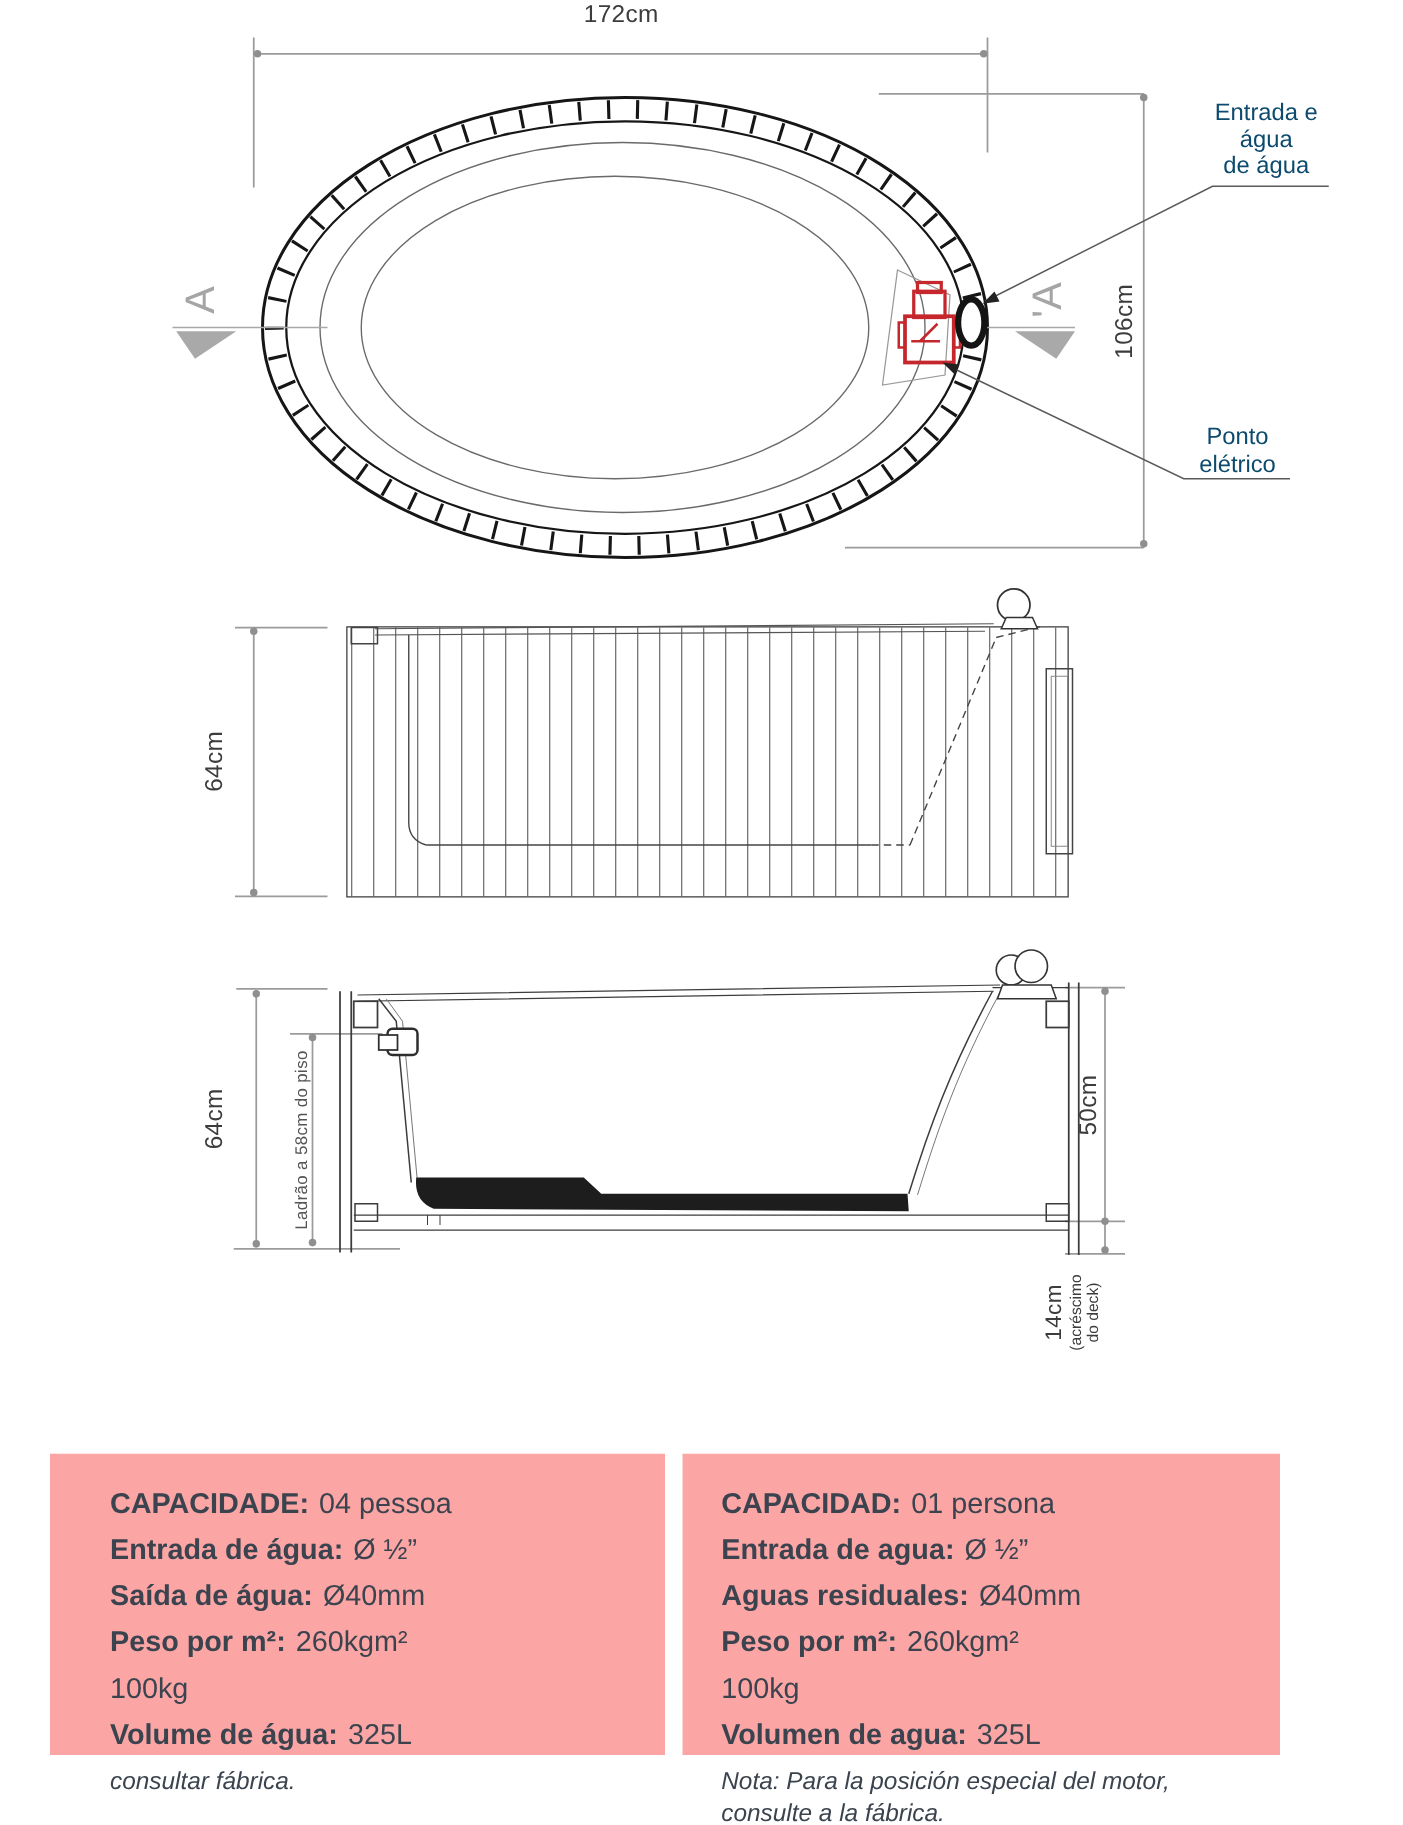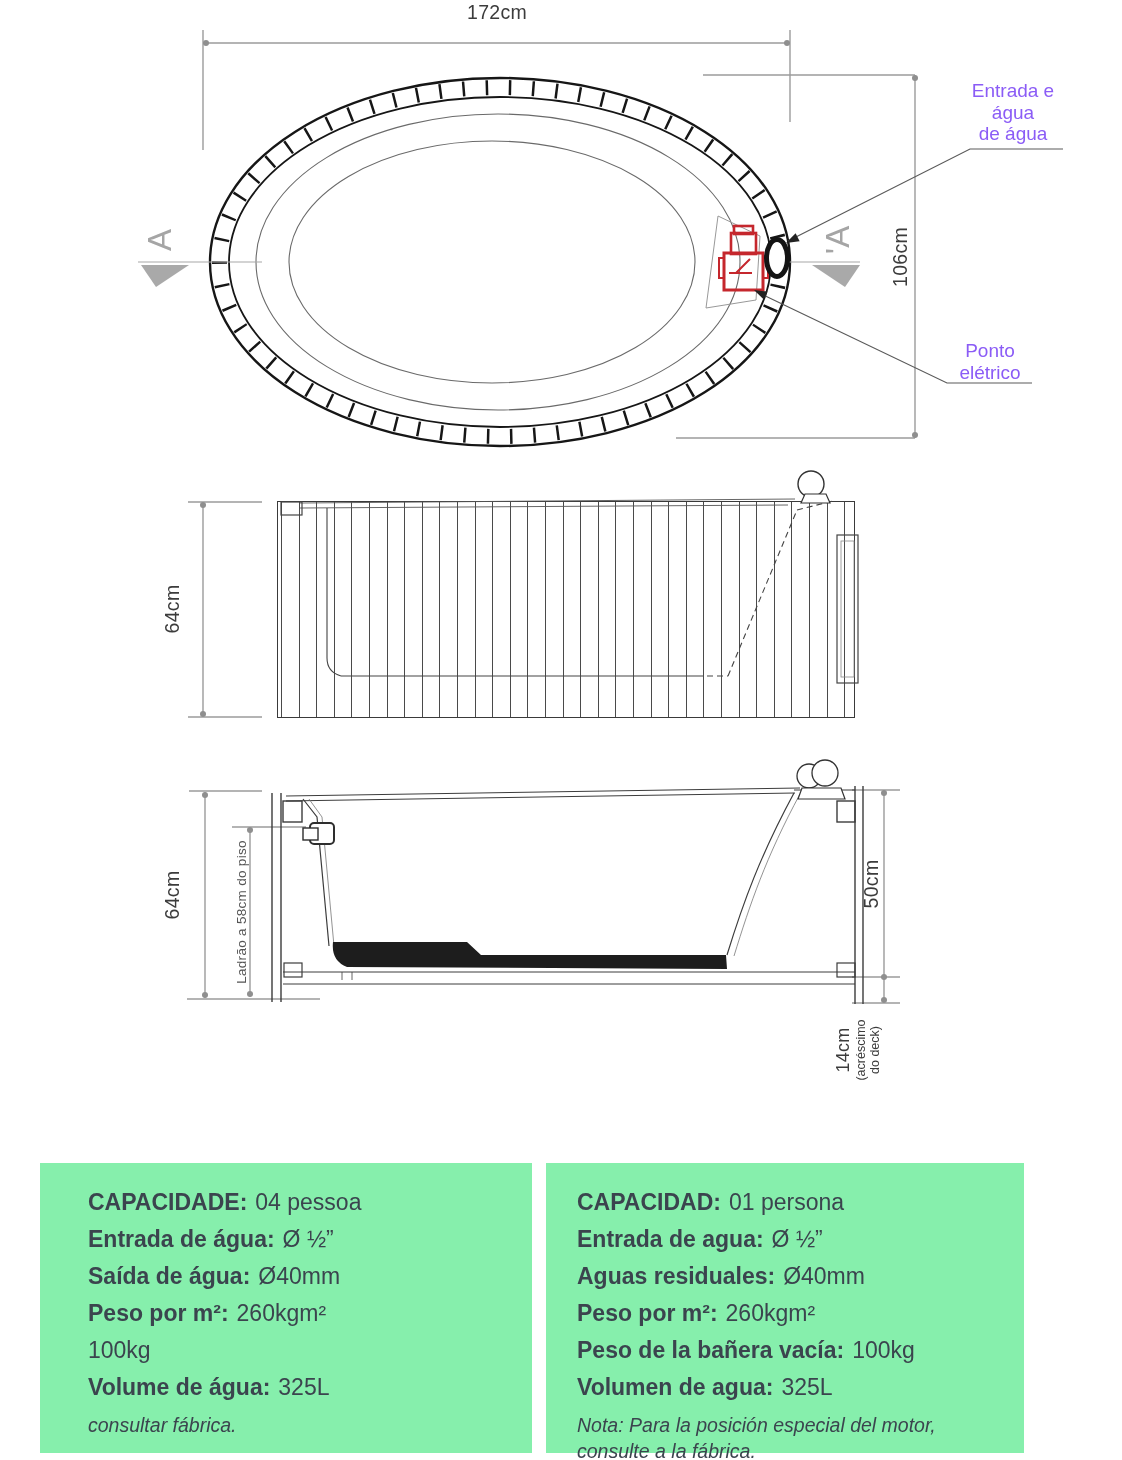--- a/index.html
+++ b/index.html
@@ -7,21 +7,21 @@
     font-family:"Liberation Sans","DejaVu Sans",sans-serif; }
   .stage { position:relative; width:1122px; height:1460px; }
   .abs { position:absolute; }
   svg.linework { position:absolute; left:0; top:0; }
 
   
   .dimlabel { position:absolute; transform:translate(-50%,-50%); font-size:19.5px;
     color:#3c3c3c; white-space:nowrap; letter-spacing:.3px; }
   .dimlabel.rot { transform:translate(-50%,-50%) rotate(-90deg); }
   .small-rot { font-size:13.5px; color:#555; }
-  .note-block { text-align:center; line-height:21.5px; font-size:19px; color:#8b5cf6; }
+  .note-block { text-align:center; line-height:21.5px; font-size:19px; color:#0c4a6e; }
   .section-letter { position:absolute; transform:translate(-50%,-50%) rotate(-90deg);
     font-size:33px; color:#a5a5a5; font-weight:500; }
 
   
   .flutes { position:absolute; left:277px; top:501px; width:578px; height:217px;
     border:1.6px solid #3a3a3a;
     background-image:repeating-linear-gradient(to right,#4a4a4a 0 1px,transparent 1px 17.6px);
     background-position:3px 0; }
 
   
@@ -29,21 +29,21 @@
     transform:translate(-50%,-50%) rotate(-90deg); text-align:center; white-space:nowrap; }
   .deck-block .big { font-size:18px; color:#3c3c3c; letter-spacing:.3px; }
   .deck-block .sml { font-size:12.5px; color:#3c3c3c; line-height:14px; }
 
   
   .suggestion { position:absolute; left:537px; top:1117px; transform:translate(-50%,-50%);
     font-size:17.5px; color:#333; white-space:nowrap; }
   .suggestion b { font-weight:700; }
 
   
-  .spec-box { position:absolute; top:1163px; height:290px; background:#86efac; color:#3b444e; }
+  .spec-box { position:absolute; top:1163px; height:241px; background:#fca5a5; color:#3b444e; }
   .spec-box.pt { left:40px; width:492px; padding:21px 10px 0 48px; }
   .spec-box.es { left:546px; width:478px; padding:21px 10px 0 31px; }
   .spec-row { height:37px; display:flex; align-items:center; font-size:23px; white-space:nowrap; }
   .spec-row .lbl { font-weight:700; margin-right:8px; }
   .spec-row .val { font-weight:400; }
   .spec-note { margin-top:6px; font-size:19.5px; font-style:italic; line-height:26px; }
 </style>
 </head>
 <body>
 
@@ -255,21 +255,20 @@
     </div>
     <div class="spec-row">
       <span class="lbl">Aguas residuales:</span>
       <span class="val">Ø40mm</span>
     </div>
     <div class="spec-row">
       <span class="lbl">Peso por m²:</span>
       <span class="val">260kgm²</span>
     </div>
     <div class="spec-row">
-      <span class="lbl">Peso de la bañera vacía:</span>
       <span class="val">100kg</span>
     </div>
     <div class="spec-row">
       <span class="lbl">Volumen de agua:</span>
       <span class="val">325L</span>
     </div>
     <div class="spec-note">
       <div>Nota: Para la posición especial del motor,</div>
       <div>consulte a la fábrica.</div>
     </div>

